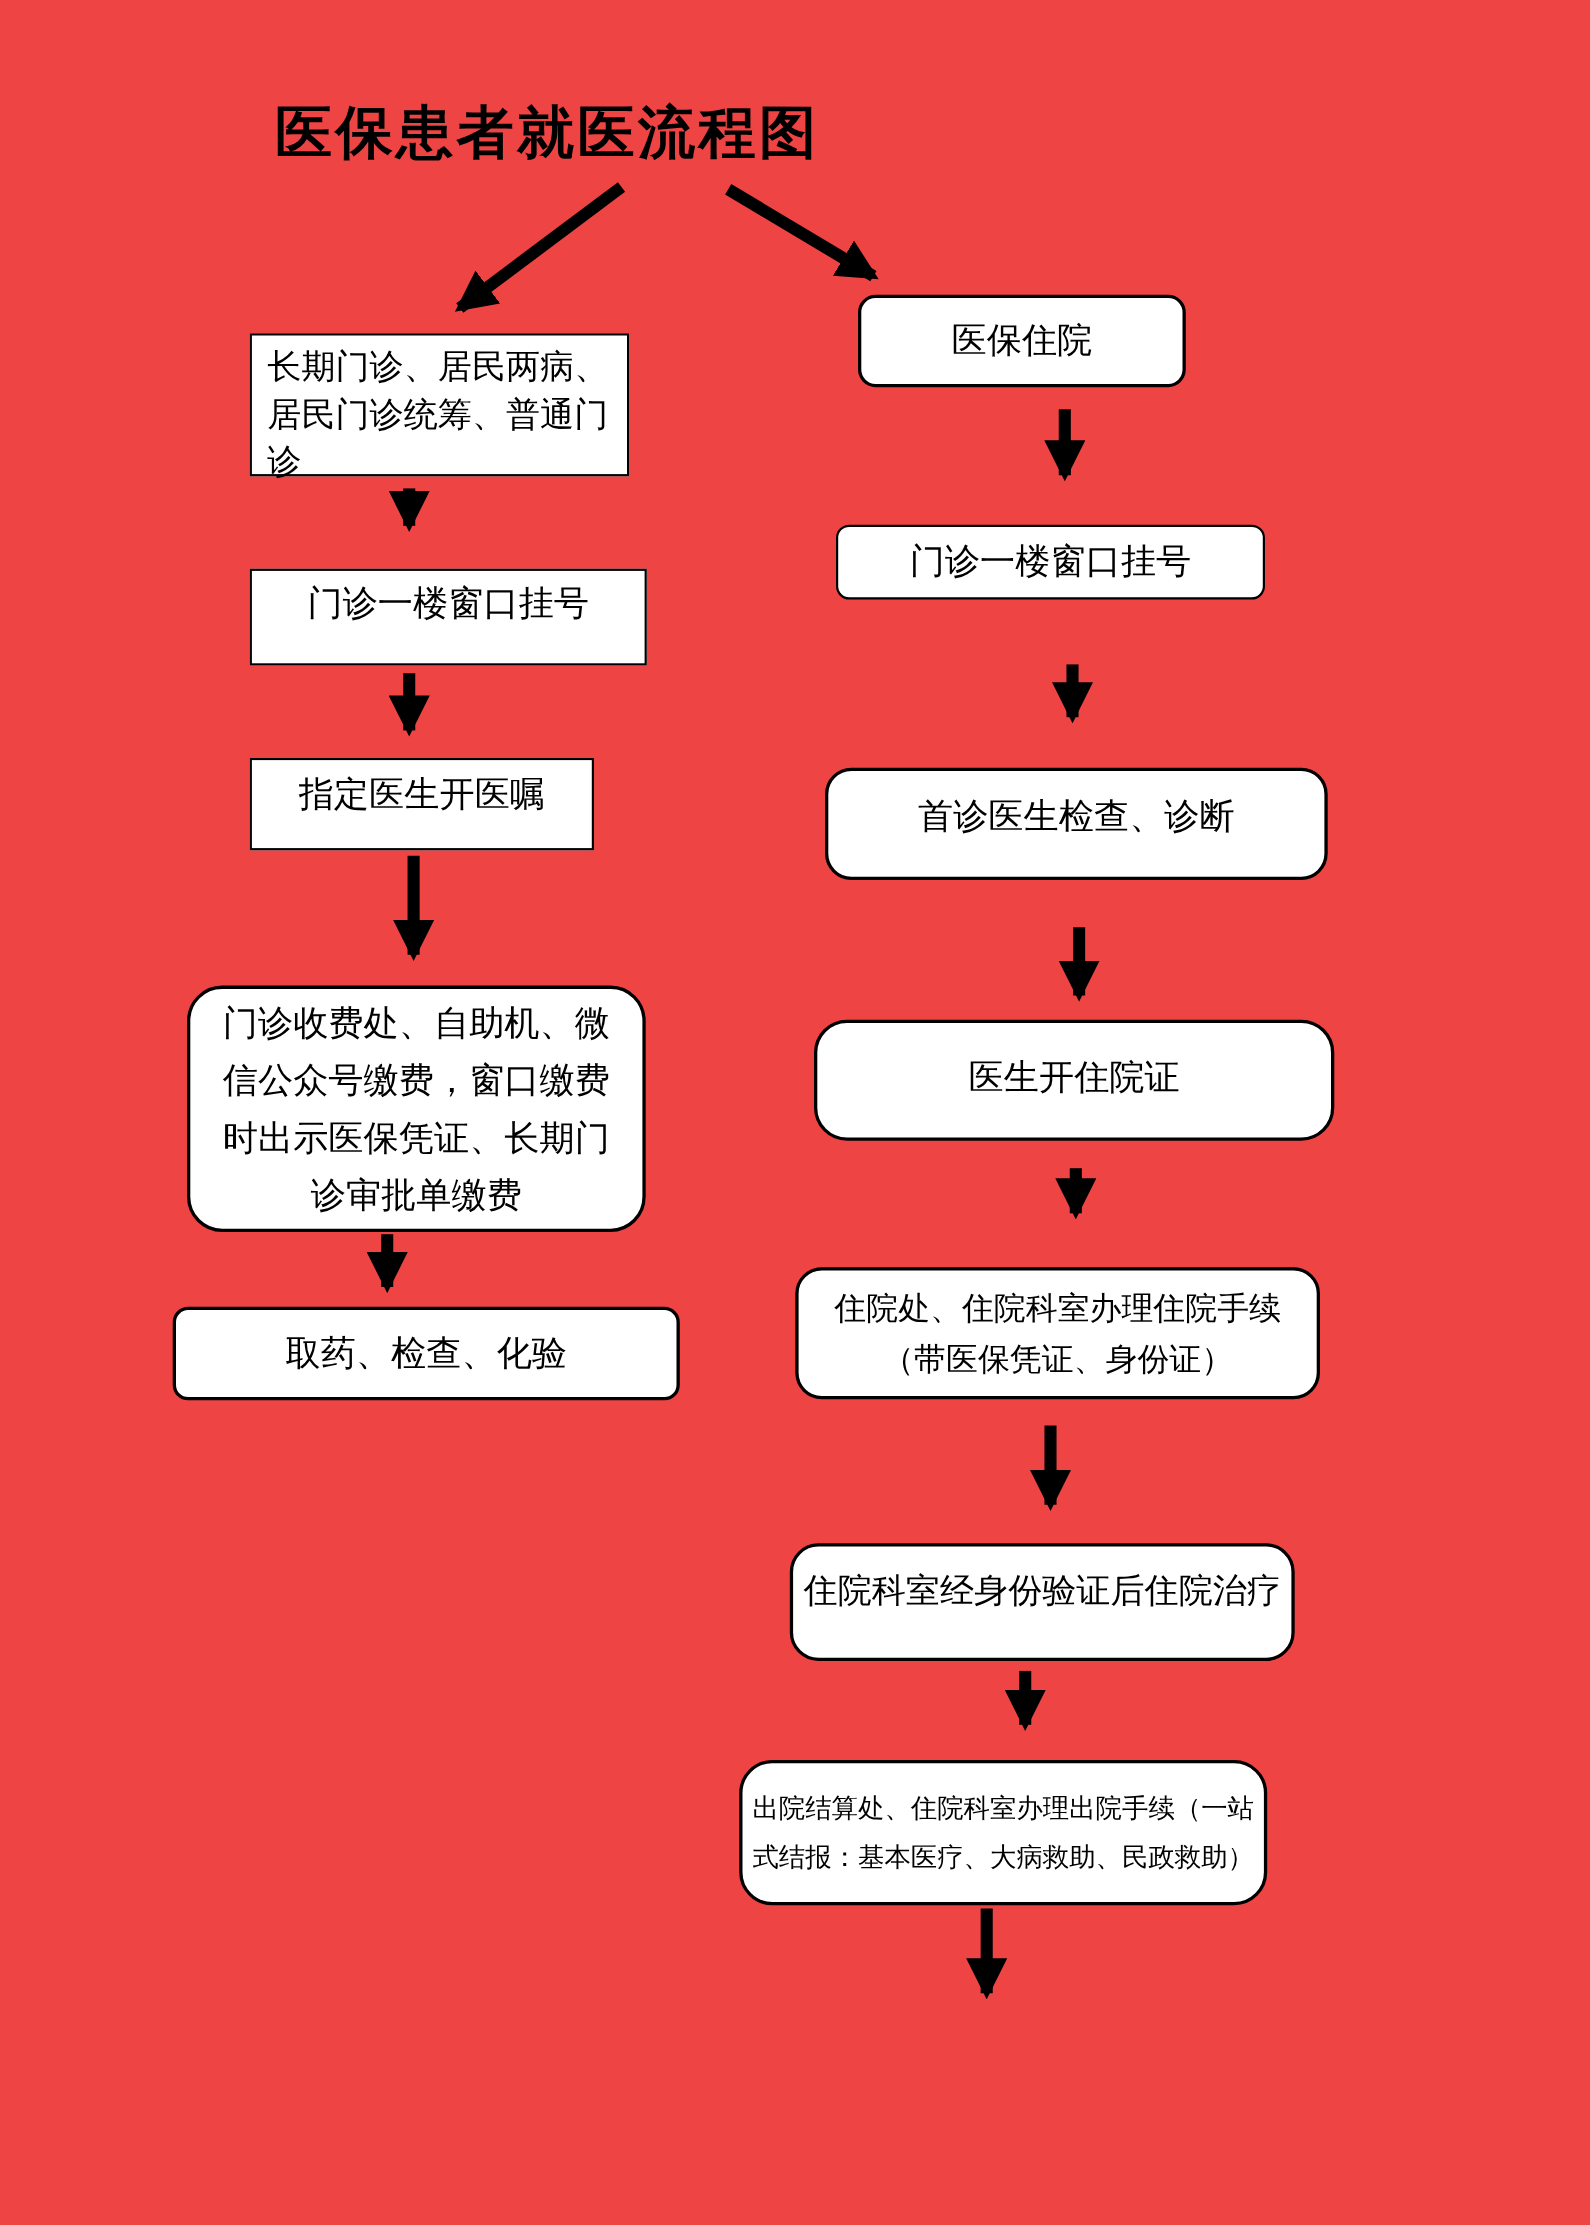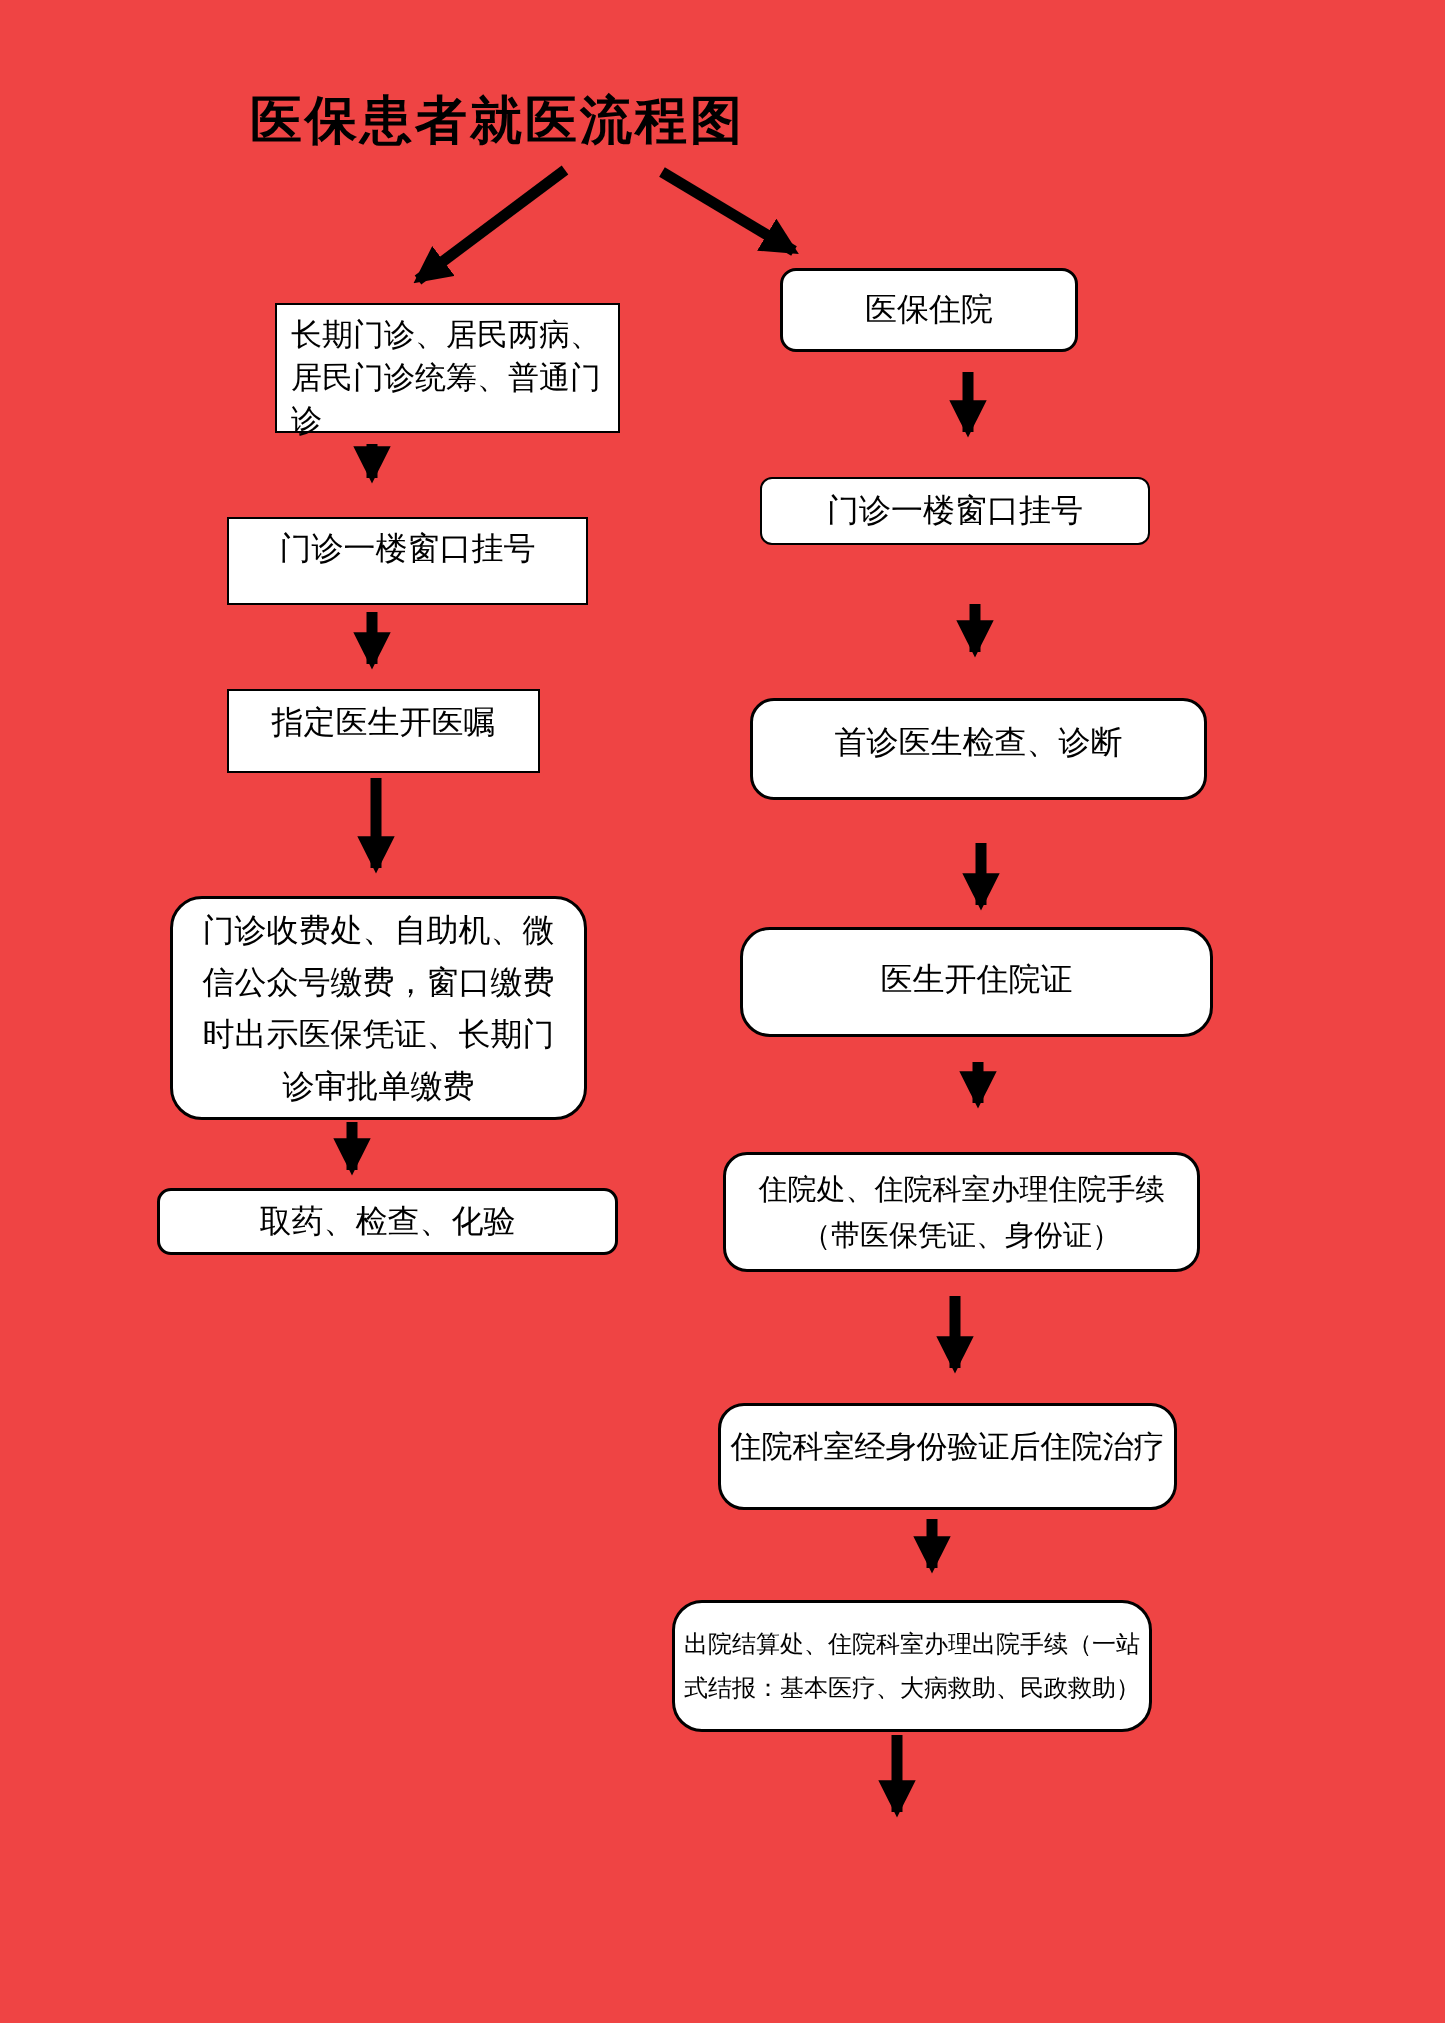--- a/index.html
+++ b/index.html
@@ -27,21 +27,21 @@
     display:flex;
     justify-content:center;
     align-items:center;
     text-align:center;
     white-space:pre-line;
     font-size:32px;
     line-height:1.35;
   }
   .r{border-width:3px;}
   .top{align-items:flex-start;}
-  .lft{text-align:left;justify-content:flex-start;margin-left:48px;}
+  .lft{text-align:left;justify-content:flex-start;}
   #arrows{position:absolute;left:0;top:0;pointer-events:none;}
 </style>
 </head>
 <body>
 
 <div id="canvas">
 
   <div id="title">医保患者就医流程图</div>
 
   <svg id="arrows" width="1445" height="2023" viewBox="0 0 1445 2023">
@@ -73,21 +73,21 @@
 
   <div class="box top" style="left:227px;top:517px;width:361px;height:88px;padding-top:8px;">门诊一楼窗口挂号</div>
 
   <div class="box top" style="left:227px;top:689px;width:313px;height:84px;padding-top:10px;">指定医生开医嘱</div>
 
   <div class="box r" style="left:170px;top:896px;width:417px;height:224px;border-radius:32px;padding:0 12px;line-height:52px;">门诊收费处、自助机、微
 信公众号缴费，窗口缴费
 时出示医保凭证、长期门
 诊审批单缴费</div>
 
-  <div class="box r" style="left:157px;top:1188px;width:461px;height:67px;border-radius:14px;">取药、检查、化验</div>
+  <div class="box r" style="left:157px;top:1188px;width:461px;height:85px;border-radius:14px;">取药、检查、化验</div>
 
   <div class="box r" style="left:780px;top:268px;width:298px;height:84px;border-radius:16px;">医保住院</div>
 
   <div class="box r" style="left:760px;top:477px;width:390px;height:68px;border-radius:12px;border-width:2px;">门诊一楼窗口挂号</div>
 
   <div class="box r top" style="left:750px;top:698px;width:457px;height:102px;border-radius:24px;padding-top:20px;">首诊医生检查、诊断</div>
 
   <div class="box r top" style="left:740px;top:927px;width:473px;height:110px;border-radius:30px;padding-top:28px;">医生开住院证</div>
 
   <div class="box r" style="left:723px;top:1152px;width:477px;height:120px;border-radius:24px;font-size:29px;line-height:46px;">住院处、住院科室办理住院手续

